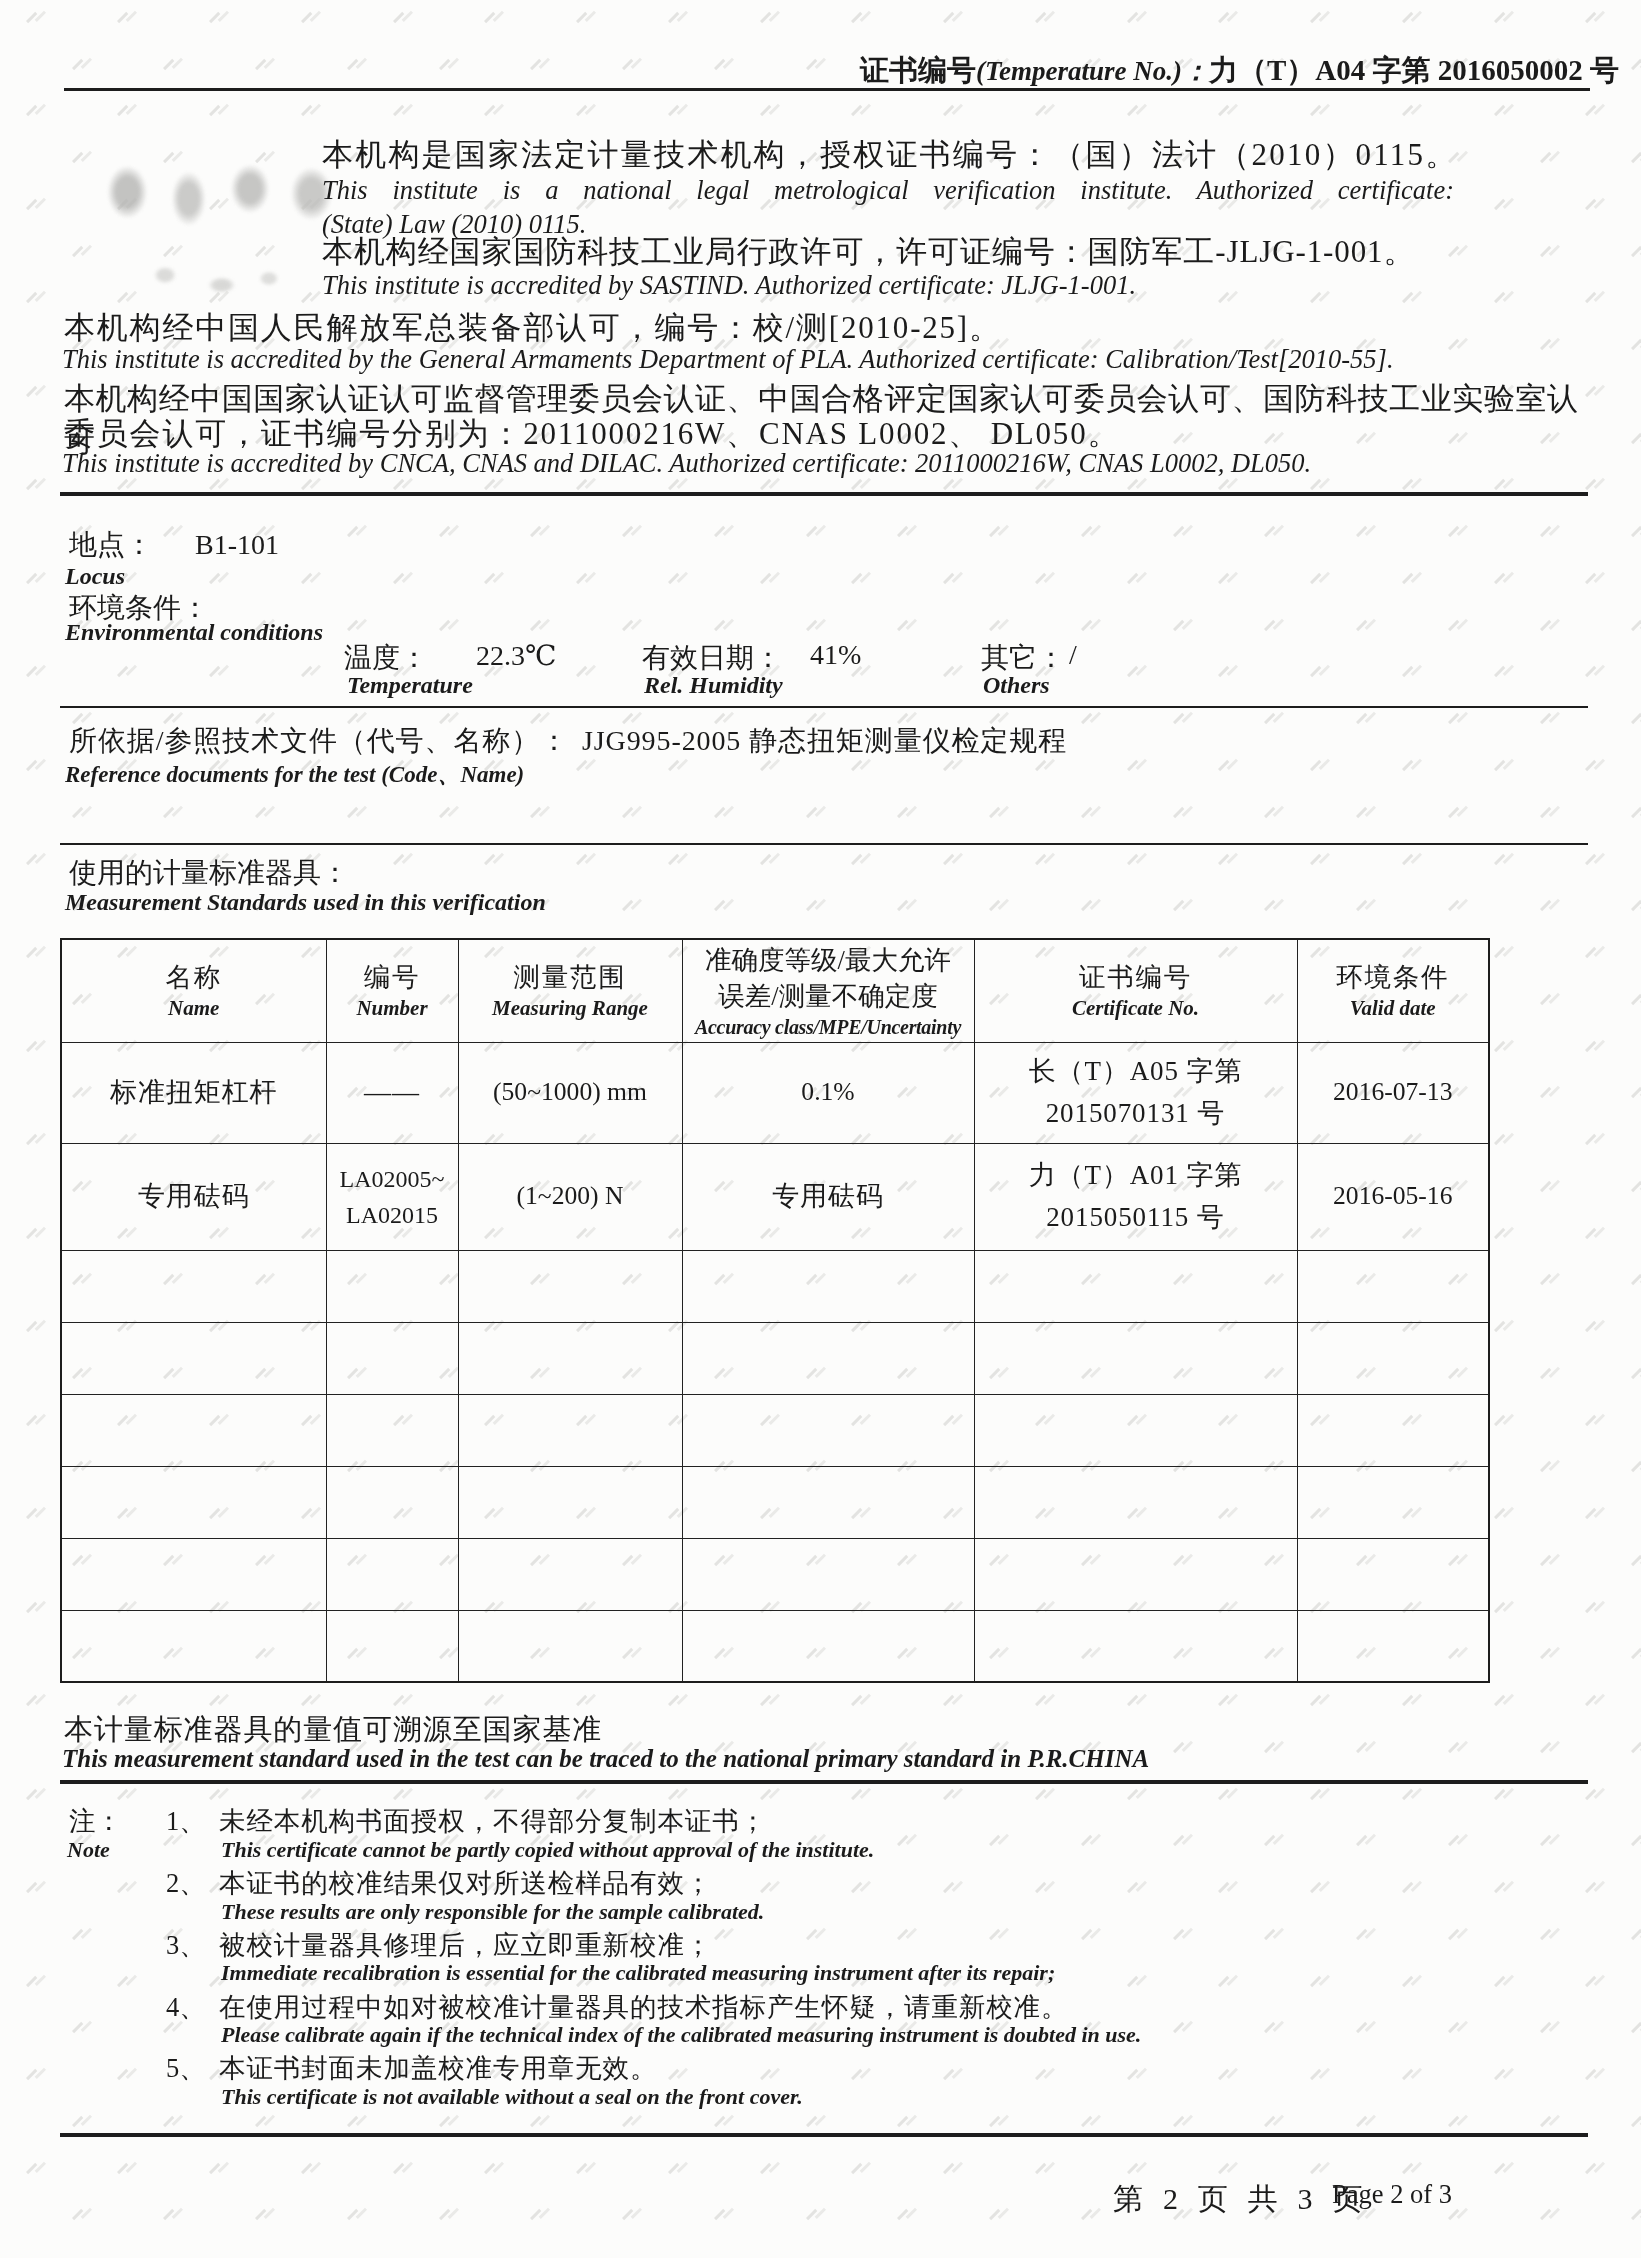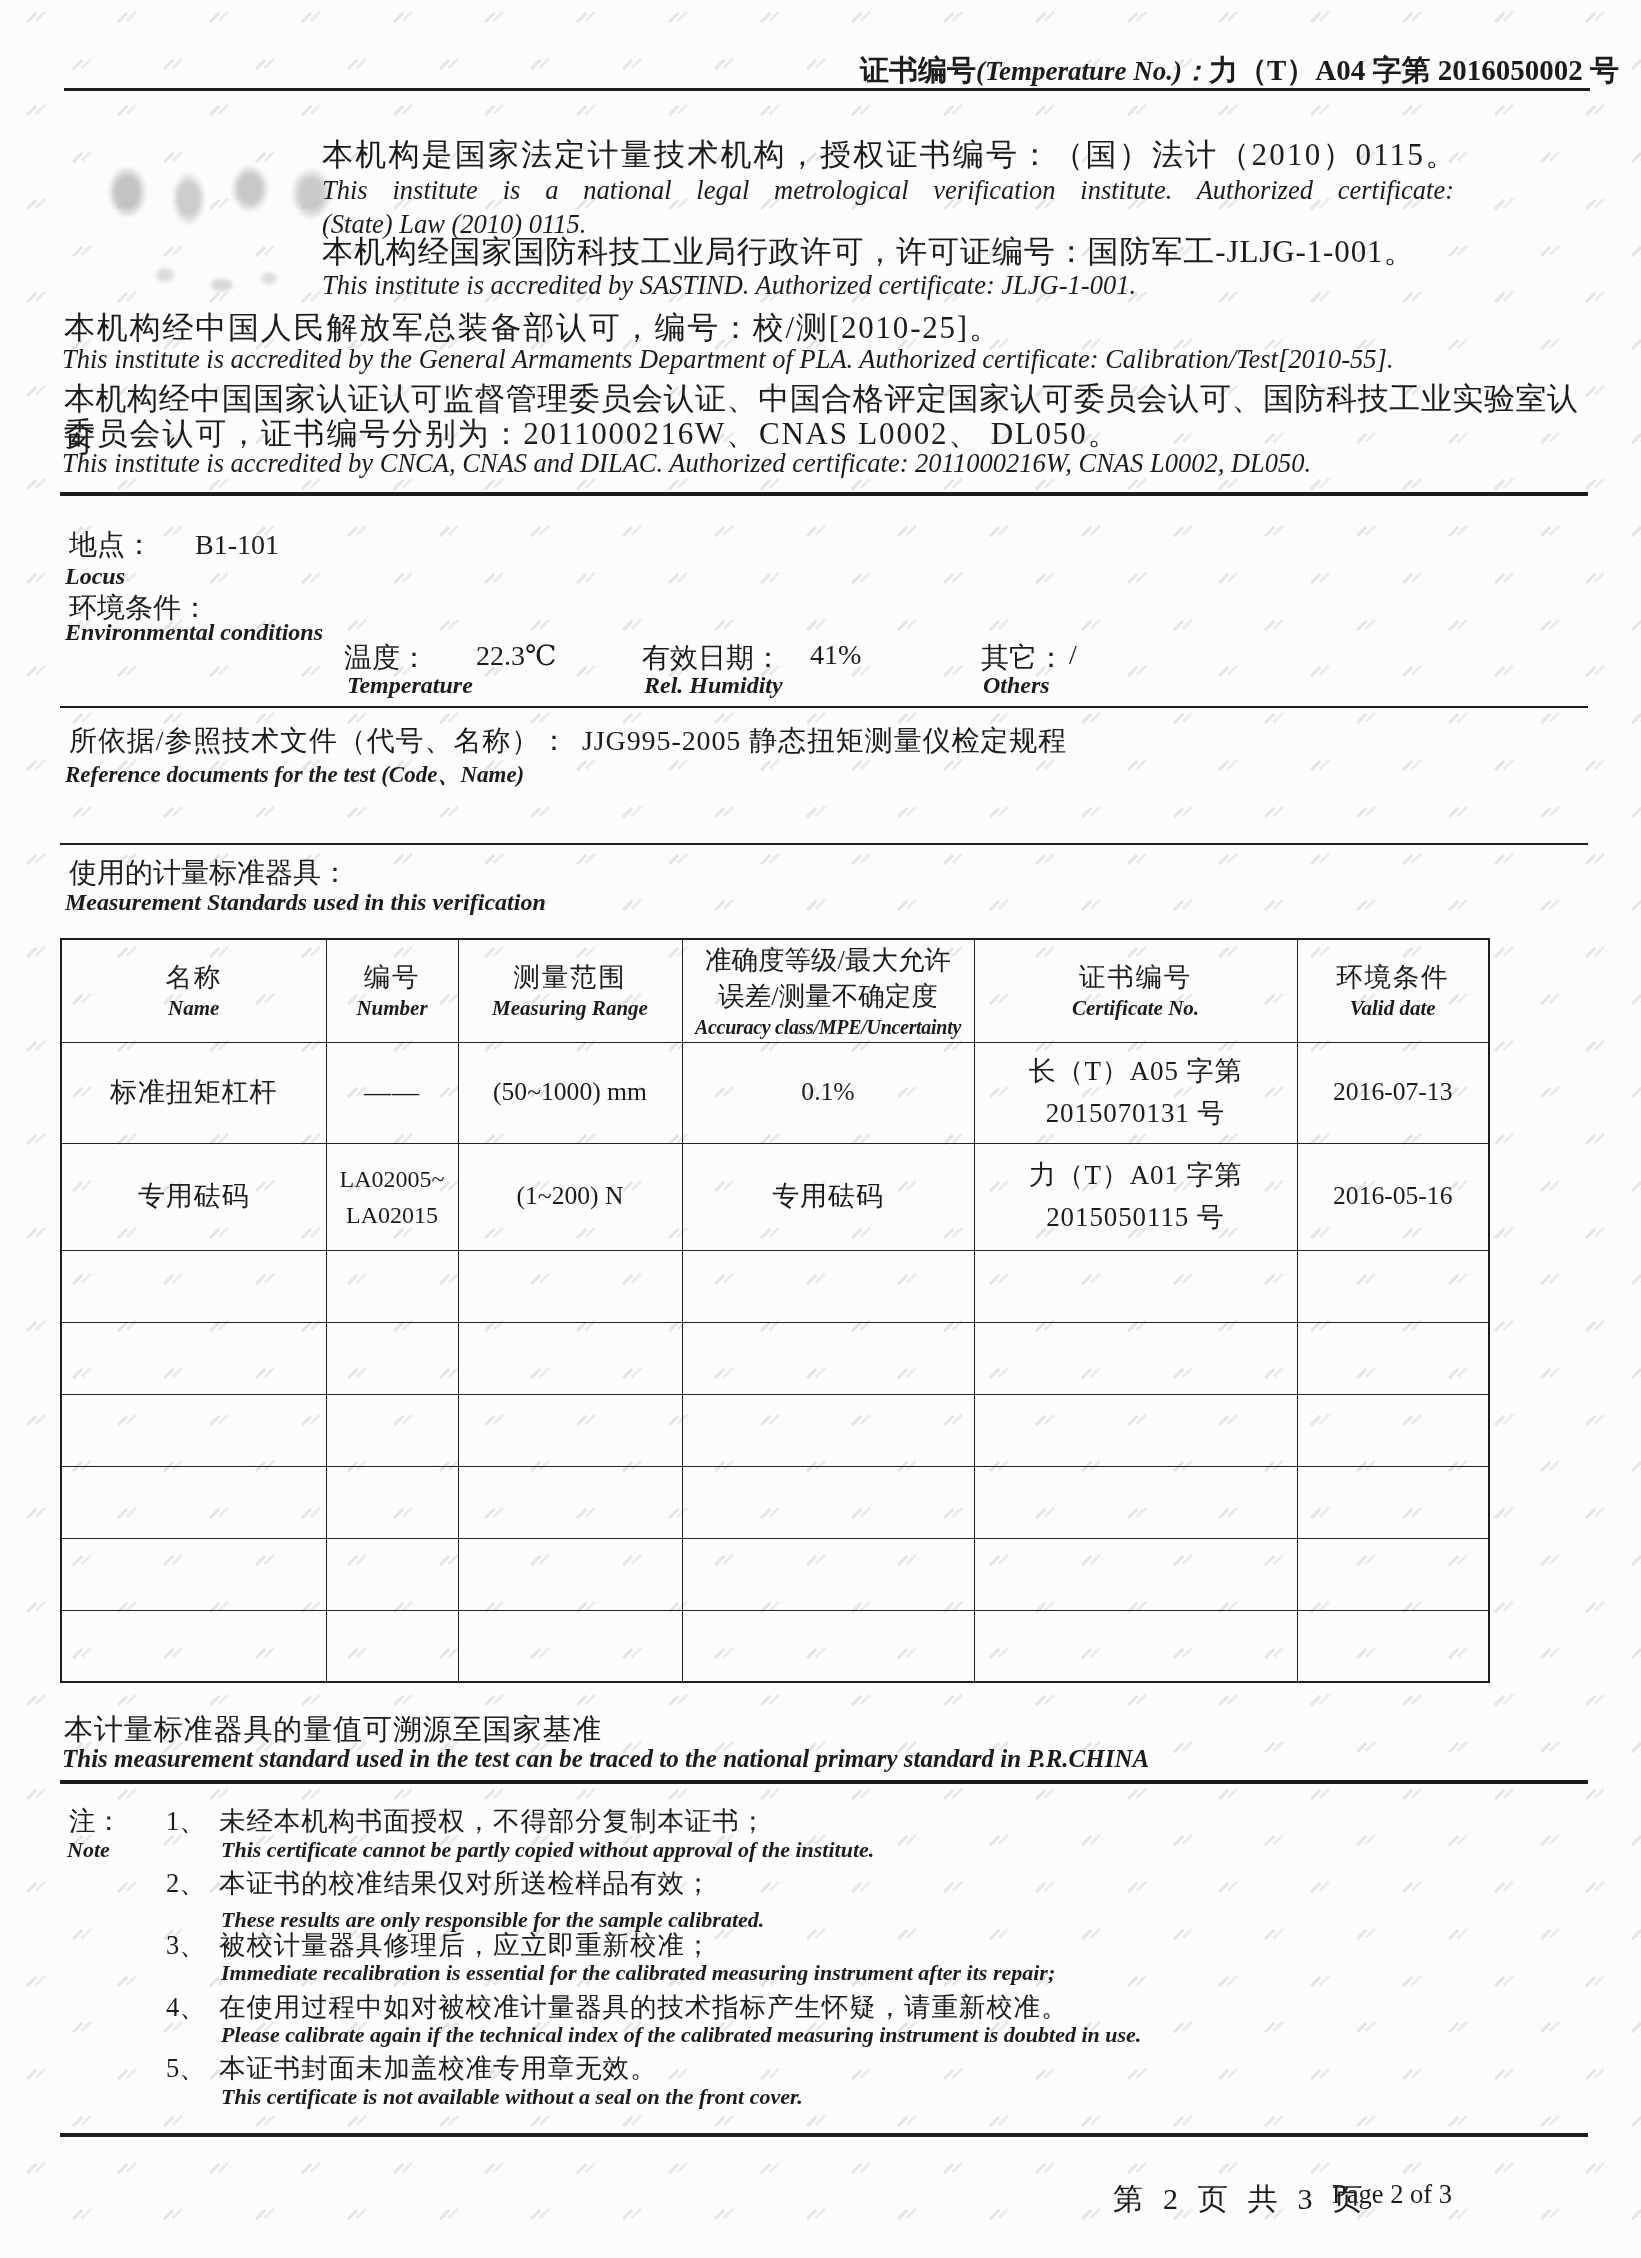--- a/index.html
+++ b/index.html
@@ -1077,21 +1077,21 @@
 
   <div class="abs cn" style="left:69px;top:1803px;font-size:26.5px;">注：</div>
   <div class="abs enb" style="left:67px;top:1837px;font-size:22px;">Note</div>
 
   <div class="abs cn" style="left:166px;top:1803px;font-size:26.5px;">1、</div>
   <div class="abs cn" style="left:219px;top:1803px;font-size:26.5px;letter-spacing:0.9px;">未经本机构书面授权，不得部分复制本证书；</div>
   <div class="abs enb" style="left:221px;top:1837px;font-size:22px;">This certificate cannot be partly copied without approval of the institute.</div>
 
   <div class="abs cn" style="left:166px;top:1865px;font-size:26.5px;">2、</div>
   <div class="abs cn" style="left:219px;top:1865px;font-size:26.5px;letter-spacing:0.9px;">本证书的校准结果仅对所送检样品有效；</div>
-  <div class="abs enb" style="left:221px;top:1899px;font-size:22px;margin-top:8px;">These results are only responsible for the sample calibrated.</div>
+  <div class="abs enb" style="left:221px;top:1899px;font-size:22px;">These results are only responsible for the sample calibrated.</div>
 
   <div class="abs cn" style="left:166px;top:1927px;font-size:26.5px;">3、</div>
   <div class="abs cn" style="left:219px;top:1927px;font-size:26.5px;letter-spacing:0.9px;">被校计量器具修理后，应立即重新校准；</div>
   <div class="abs enb" style="left:221px;top:1960px;font-size:22px;">Immediate recalibration is essential for the calibrated measuring instrument after its repair;</div>
 
   <div class="abs cn" style="left:166px;top:1989px;font-size:26.5px;">4、</div>
   <div class="abs cn" style="left:219px;top:1989px;font-size:26.5px;letter-spacing:0.9px;">在使用过程中如对被校准计量器具的技术指标产生怀疑，请重新校准。</div>
   <div class="abs enb" style="left:221px;top:2022px;font-size:22px;">Please calibrate again if the technical index of the calibrated measuring instrument is doubted in use.</div>
 
   <div class="abs cn" style="left:166px;top:2050px;font-size:26.5px;">5、</div>

